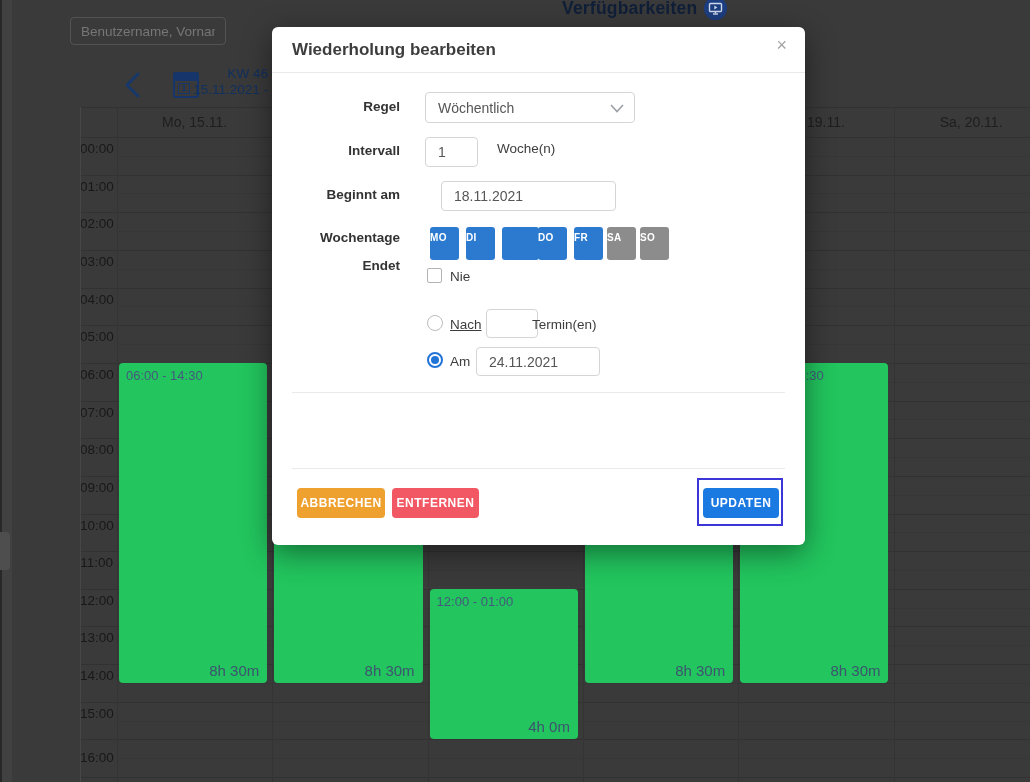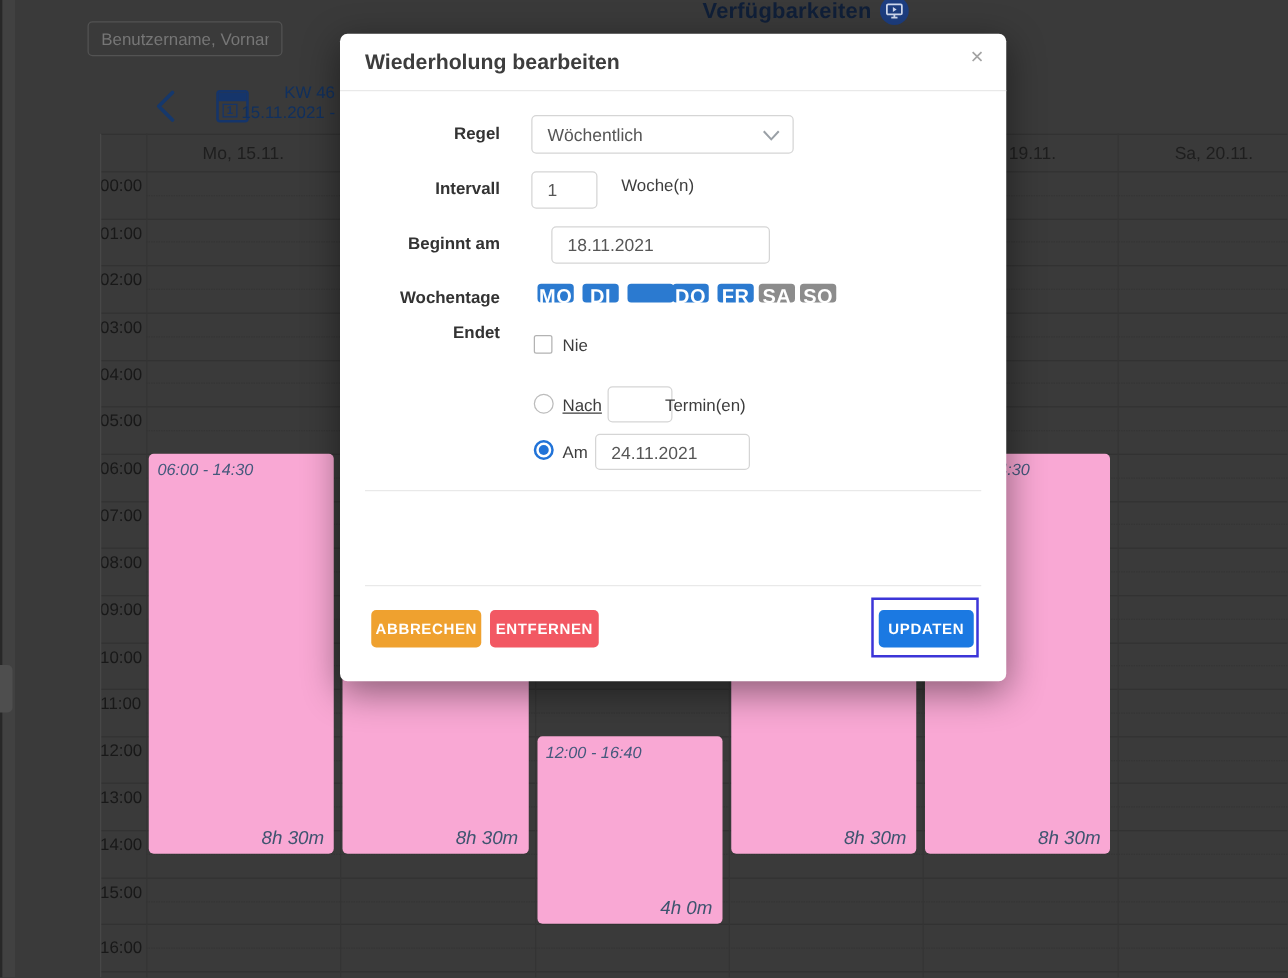--- a/index.html
+++ b/index.html
@@ -29,41 +29,41 @@
   .kw-block { position:absolute; left:178px; top:66px; width:90px; text-align:right; color:#10305f; font-size:13.5px; line-height:16px; }
 
   
   .hline { position:absolute; height:1px; background:#323232; }
   .hline-dot { position:absolute; height:0; border-top:1px dotted #343434; }
   .vline { position:absolute; width:1px; background:#343434; }
   .vline-outer { background:#474747; }
   .day-label { position:absolute; top:107px; height:30px; line-height:30px; text-align:center;
      color:#1e1e1e; font-size:14px; }
   .time-label { position:absolute; width:33px; text-align:right; color:#181818; font-size:13.5px; }
-  .event { position:absolute; background:#f9a8d4; border-radius:4px; overflow:hidden; cursor:pointer;font-style:italic; }
+  .event { position:absolute; background:#22c55e; border-radius:4px; overflow:hidden; cursor:pointer; }
   .event .ev-time { color:#44597c; font-size:13px; padding:5px 0 0 7px; white-space:nowrap; }
   .event .ev-dur { position:absolute; right:8px; bottom:4px; color:#3e546f; font-size:15px; white-space:nowrap; }
 
   
   #modal { position:absolute; left:272px; top:27px; width:533px; height:518px; background:#ffffff;
      border-radius:6px; box-shadow:0 8px 30px rgba(0,0,0,.45); z-index:10; }
   .m-title { position:absolute; left:20px; top:13px; font-size:17px; font-weight:bold; color:#3d3d3d; }
   .m-close { position:absolute; right:18px; top:9px; font-size:18px; color:#a3a3a3; cursor:pointer; line-height:1; }
   .m-divider { position:absolute; left:0; right:0; height:1px; background:#e9e9e9; }
   .m-divider.inner { left:20px; right:20px; }
 
   .f-label { position:absolute; left:0; width:128px; text-align:right; font-size:13.5px; font-weight:bold; color:#333; height:20px; line-height:20px; }
   .f-text  { position:absolute; font-size:13.5px; color:#3d3d3d; height:18px; line-height:18px; }
   .inputish { position:absolute; border:1px solid #d5d5d5; border-radius:4px; background:#fff; color:#565656;
      font-size:14px; padding-left:12px; display:flex; align-items:center; cursor:text; }
   .selectish { cursor:pointer; }
   .selectish svg { position:absolute; right:10px; top:50%; margin-top:-4px; }
 
-  .chip { position:absolute; top:200px; width:29px; height:15px; border-radius:3px; color:#fff; font-size:16px;
-     font-weight:bold; text-align:center; line-height:21px; letter-spacing:.4px; cursor:pointer; }
+  .chip { position:absolute; top:200px; width:29px; height:33px; border-radius:3px; color:#fff; font-size:10px;
+     font-weight:bold; text-align:left; line-height:21px; letter-spacing:.4px; cursor:pointer; }
   .chip.on  { background:var(--chip-active,#2b7ad0); }
   .chip.off { background:var(--chip-inactive,#8c8c8c); }
 
   .checkbox { position:absolute; width:15px; height:15px; border:1px solid #b3b3b3; border-radius:2px; background:#fff; cursor:pointer; }
   .radio { position:absolute; width:16px; height:16px; border:1px solid #bcbcbc; border-radius:50%; background:#fff; cursor:pointer; }
   .radio.sel { border:2px solid #2173d8; }
   .radio.sel::after { content:""; position:absolute; left:2px; top:2px; width:8px; height:8px; border-radius:50%; background:#2173d8; }
 
   .hl-box { position:absolute; border:2px solid var(--annotation-border,#3c35d8); }
   #summary-box { left:74px; top:384px; width:292px; height:48px; padding:5px 8px; background:#fff; }
@@ -178,21 +178,21 @@
         <div class="ev-time">06:00 - 14:30</div>
         <div class="ev-dur">8h 30m</div>
       </div>
       <div class="day-label" style="left: 272.3px; width: 155.3px;">Di, 16.11.</div>
       <div class="event" style="left: 274.3px; top: 362.9px; width: 148.3px; height: 320.025px;">
         <div class="ev-time">06:00 - 14:30</div>
         <div class="ev-dur">8h 30m</div>
       </div>
       <div class="day-label" style="left: 427.6px; width: 155.3px;">Mi, 17.11.</div>
       <div class="event" style="left: 429.6px; top: 588.8px; width: 148.3px; height: 150.6px;">
-        <div class="ev-time">12:00 - 16:40</div>
+        <div class="ev-time">12:00 - 01:00</div>
         <div class="ev-dur">4h 0m</div>
       </div>
       <div class="day-label" style="left: 582.9px; width: 155.3px;">Do, 18.11.</div>
       <div class="event" style="left: 584.9px; top: 362.9px; width: 148.3px; height: 320.025px;">
         <div class="ev-time">06:00 - 14:30</div>
         <div class="ev-dur">8h 30m</div>
       </div>
       <div class="day-label" style="left: 738.2px; width: 155.3px;">Fr, 19.11.</div>
       <div class="event" style="left: 740.2px; top: 362.9px; width: 148.3px; height: 320.025px;">
         <div class="ev-time">06:00 - 14:30</div>

